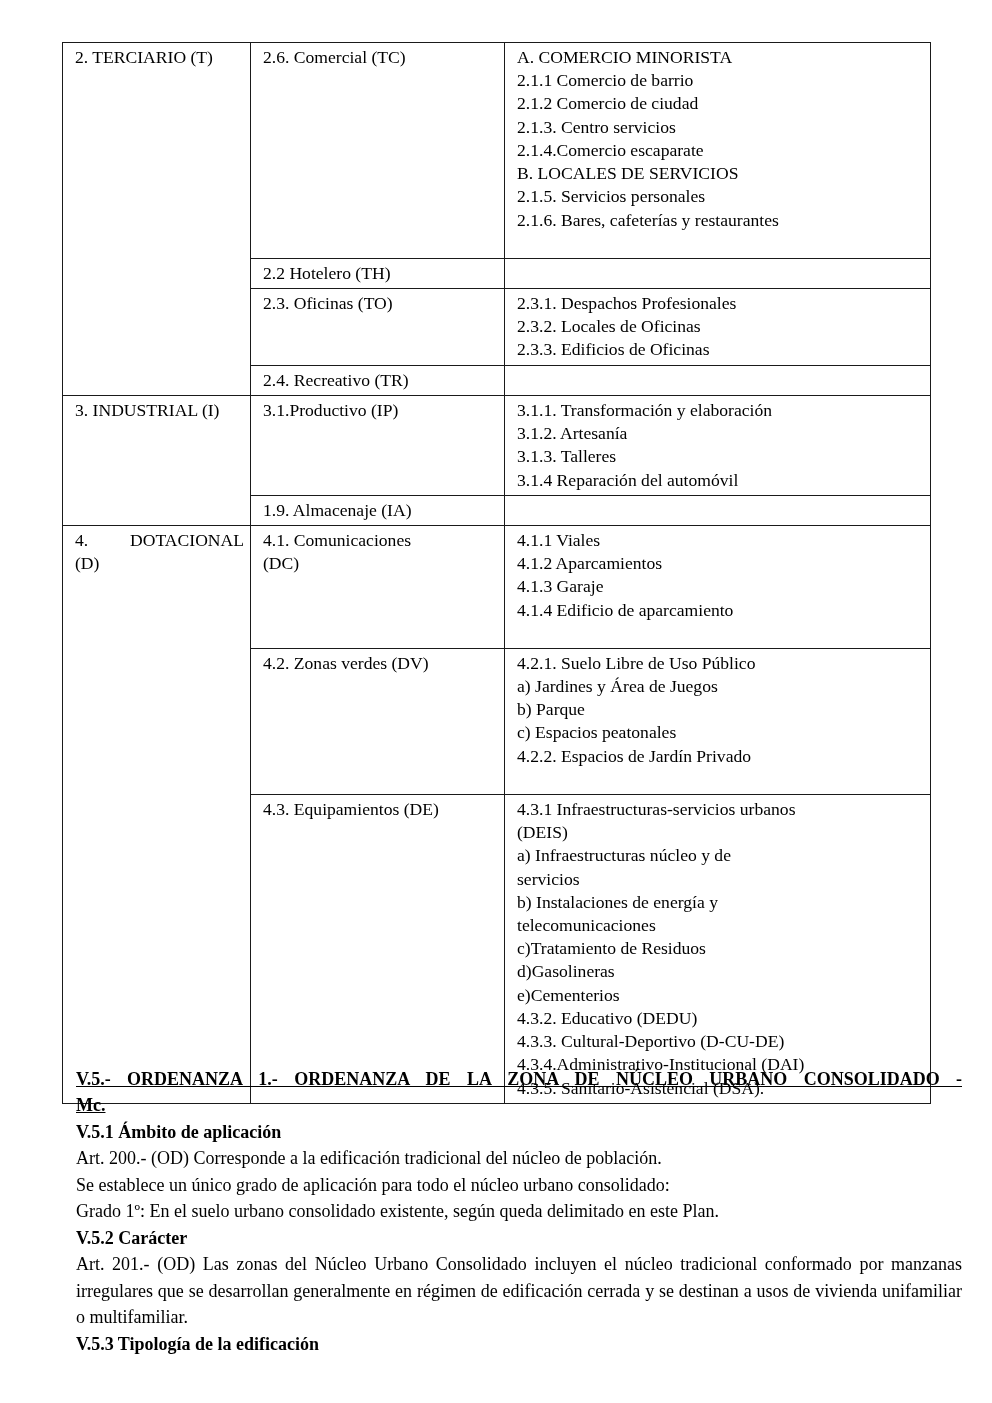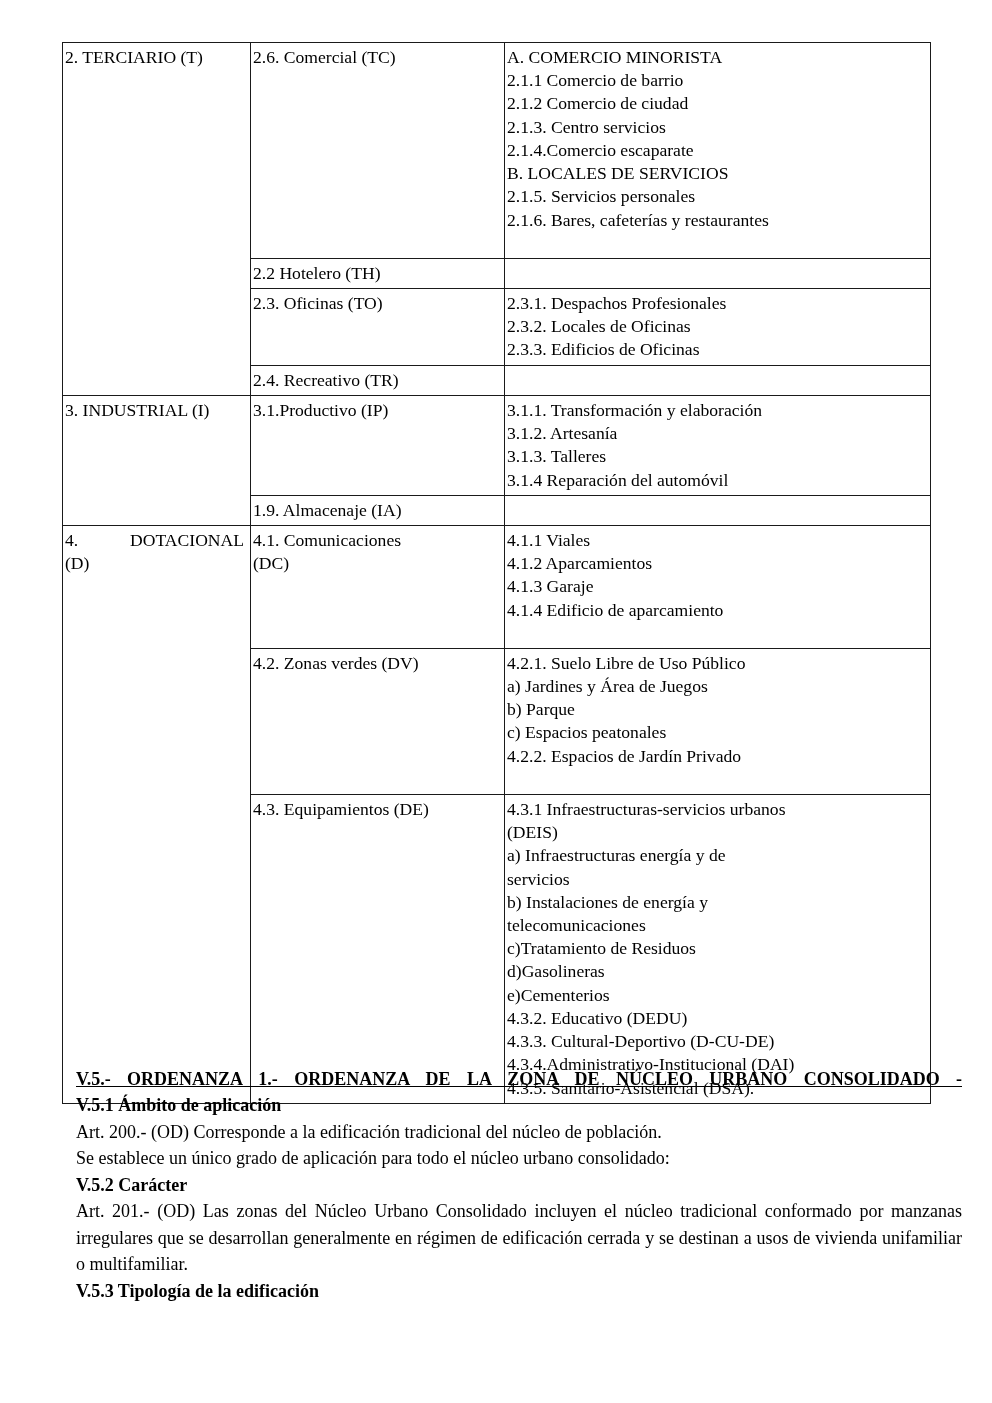--- a/index.html
+++ b/index.html
@@ -30,21 +30,21 @@
     top: 42px;
     width: 868px;
     border-collapse: collapse;
     table-layout: fixed;
     font-size: 17.6px;
     line-height: 1.32;
   }
   .usos-table td {
     border: 1.3px solid #1a1a1a;
     vertical-align: top;
-    padding: 3px 6px 3px 2px;
+    padding: 3px 6px 3px 12px;
   }
   .col-a { width: 188px; }
   .col-b { width: 254px; }
   .col-c { width: 426px; }
 
   .cell-lines > div { white-space: pre; }
   .cell-pad-bottom { padding-bottom: 26px !important; margin-left: 34px; }
   .cell-pad-bottom2 { padding-bottom: 42px !important; }
   .justify-cell {
     text-align: justify;
@@ -175,53 +175,57 @@
           <div>c) Espacios peatonales</div>
           <div>4.2.2. Espacios de Jardín Privado</div>
         </td>
       </tr>
 
       <tr>
         <td>4.3. Equipamientos (DE)</td>
         <td class="cell-lines">
           <div>4.3.1 Infraestructuras-servicios urbanos</div>
           <div>(DEIS)</div>
-          <div>a) Infraestructuras energía y de</div>
+          <div>a) Infraestructuras núcleo y de</div>
           <div>servicios</div>
           <div>b) Instalaciones de energía y</div>
           <div>telecomunicaciones</div>
           <div>c)Tratamiento de Residuos</div>
           <div>d)Gasolineras</div>
           <div>e)Cementerios</div>
           <div>4.3.2. Educativo (DEDU)</div>
           <div>4.3.3. Cultural-Deportivo (D-CU-DE)</div>
           <div>4.3.4.Administrativo-Institucional (DAI)</div>
           <div>4.3.5. Sanitario-Asistencial (DSA).</div>
         </td>
       </tr>
 
     </tbody>
   </table>
 
   <div class="prose">
 
     <p class="hdr-main">
       <span class="l1">V.5.- ORDENANZA 1.- ORDENANZA DE LA ZONA DE NÚCLEO URBANO CONSOLIDADO -</span>
+      <span class="l2">Mc.</span>
     </p>
 
     <p>
       <span class="hdr-sub">V.5.1 Ámbito de aplicación</span>
     </p>
 
     <p class="para">
       <span class="b">Art. 200.- (OD)</span><span> Corresponde a la edificación tradicional del núcleo de población.</span>
     </p>
 
     <p class="para">Se establece un único grado de aplicación para todo el núcleo urbano consolidado:</p>
 
+    <p class="para">
+      <span class="b">Grado 1º:</span><span> En el suelo urbano consolidado existente, según queda delimitado en este Plan.</span>
+    </p>
 
     <p>
       <span class="hdr-sub">V.5.2 Carácter</span>
     </p>
 
     <p class="para">
       <span class="b">Art. 201.- (OD)</span><span> Las zonas del Núcleo Urbano Consolidado incluyen el núcleo tradicional conformado por manzanas irregulares que se desarrollan generalmente en régimen de edificación cerrada y se destinan a usos de vivienda unifamiliar o multifamiliar.</span>
     </p>
 
     <p>

